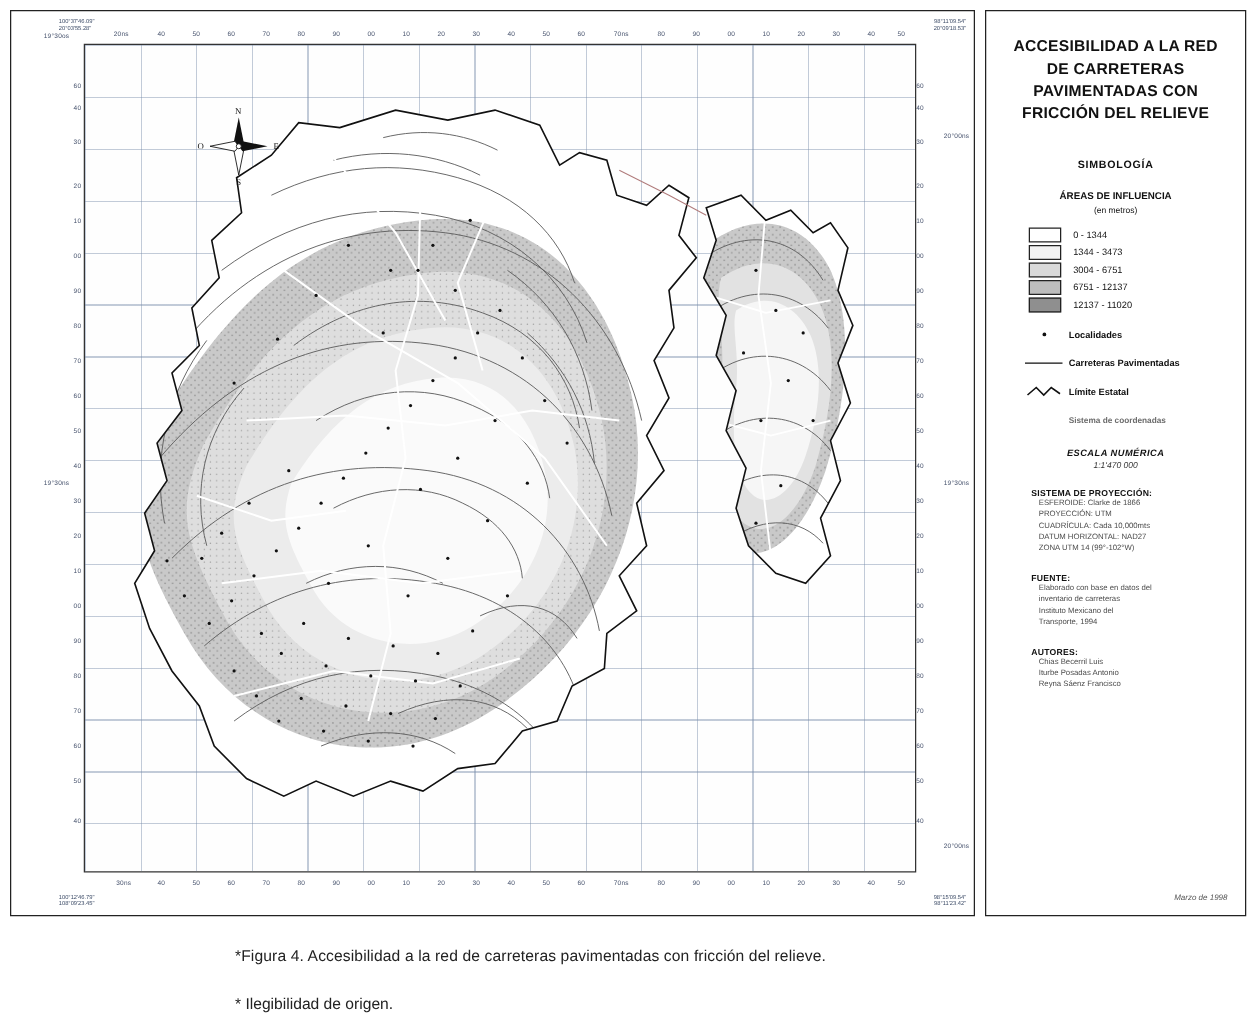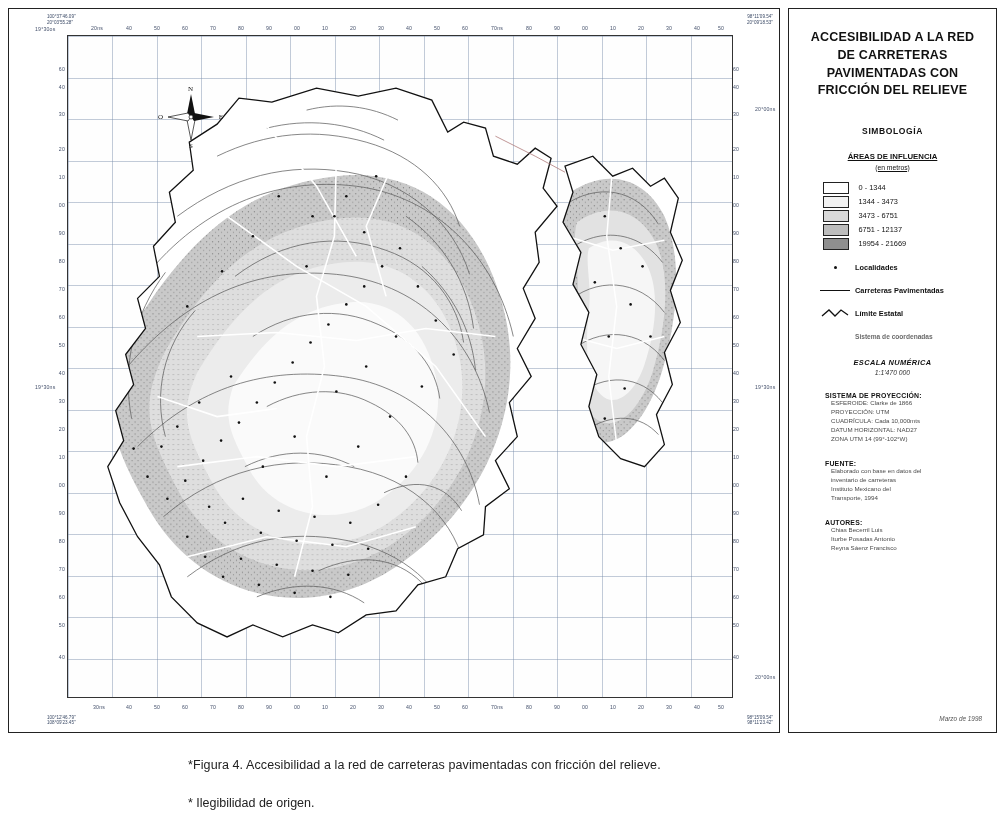--- a/index.html
+++ b/index.html
@@ -144,21 +144,20 @@
     margin-top: 26px;
     color: #111;
   }
   .areas-head {
     text-align: center;
     font-size: 7.8px;
     font-weight: bold;
     margin-top: 16px;
     line-height: 1.35;
     color: #111;
-    text-decoration: underline;
   }
   .areas-head .sub {
     font-weight: normal;
     font-size: 6.8px;
   }
   .swatch-list {
     margin: 8px auto 0 auto;
     width: 140px;
   }
   .swatch-row {
@@ -654,29 +653,29 @@
       <div class="swatch-row">
         <span class="swatch" style="background:#ffffff"></span>
         <span class="swatch-label">0 - 1344</span>
       </div>
       <div class="swatch-row">
         <span class="swatch" style="background:#f2f2f2"></span>
         <span class="swatch-label">1344 - 3473</span>
       </div>
       <div class="swatch-row">
         <span class="swatch" style="background:#d9d9d9"></span>
-        <span class="swatch-label">3473 - 6751</span>
+        <span class="swatch-label">3004 - 6751</span>
       </div>
       <div class="swatch-row">
         <span class="swatch" style="background:#bdbdbd"></span>
         <span class="swatch-label">6751 - 12137</span>
       </div>
       <div class="swatch-row">
         <span class="swatch" style="background:#8f8f8f"></span>
-        <span class="swatch-label">19954 - 21669</span>
+        <span class="swatch-label">12137 - 11020</span>
       </div>
     </div>
 
     <div class="sym-row">
       <span class="sym-key">
           <span class="dot-key"></span>
         </span>
       <span class="sym-text">Localidades</span>
     </div>
 

